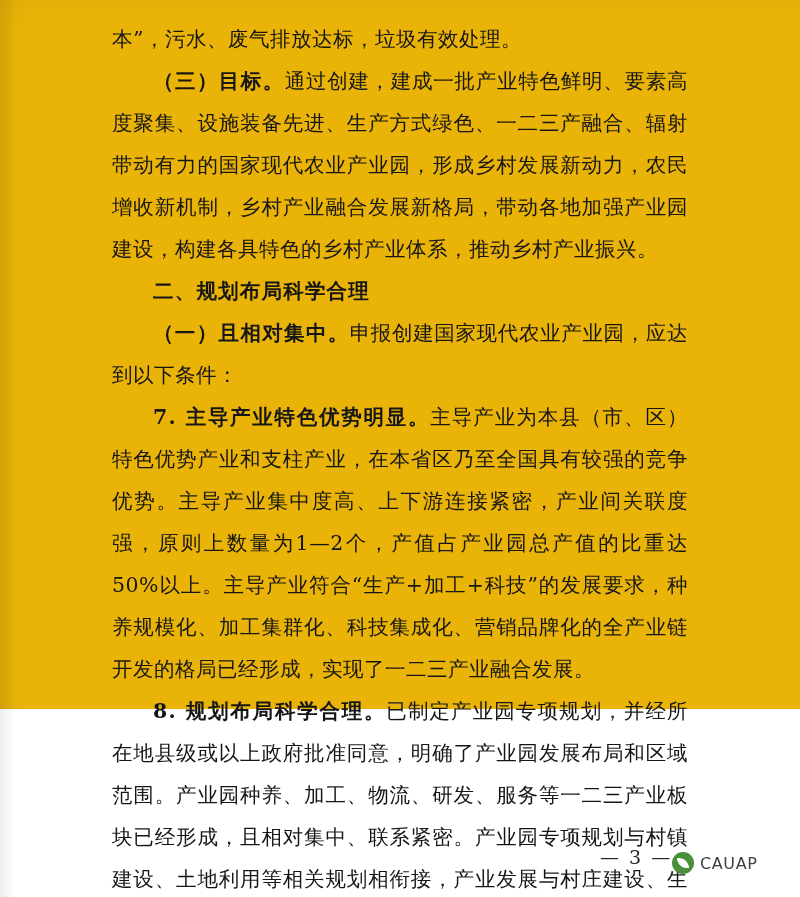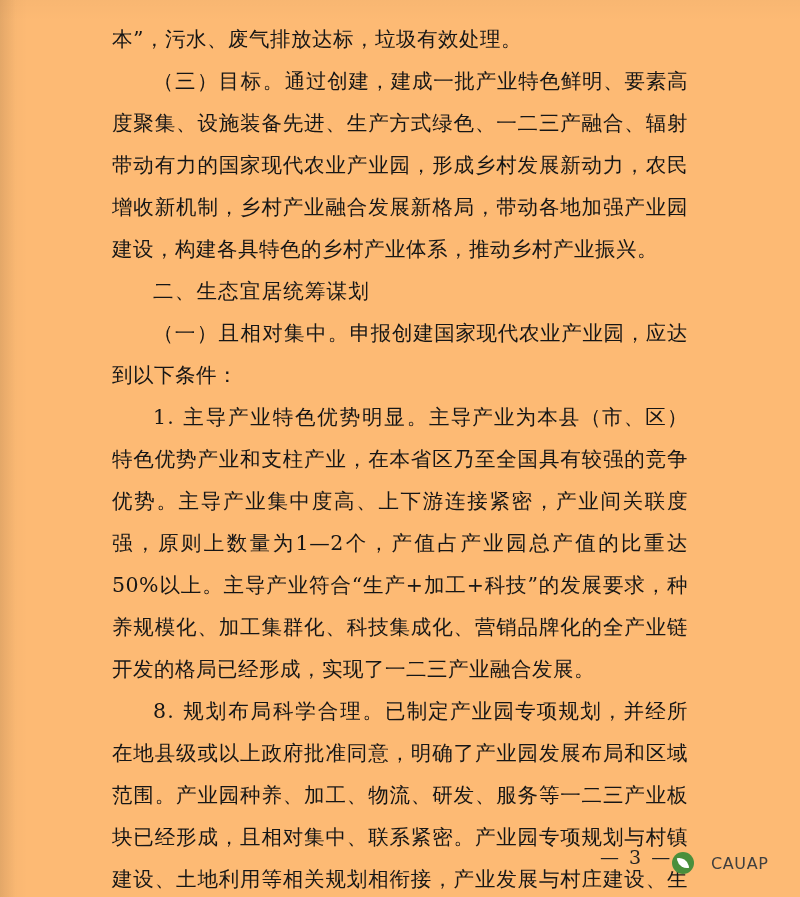--- a/index.html
+++ b/index.html
@@ -11,22 +11,22 @@
     height: 897px;
     background: #ffffff;
     font-family: "DejaVu Serif", "Liberation Serif", serif;
     color: #1a1a1a;
     position: relative;
     overflow: hidden;
   }
   .page {
     position: relative;
     width: 800px;
-    height: 897px;
-    background: #fdba74;
+    height: 709px;
+    background: #eab308;
   }
   
   .page::before {
     content: "";
     position: absolute;
     inset: 0;
     background:
       linear-gradient(90deg, rgba(0,0,0,0.035) 0px, rgba(0,0,0,0.0) 28px),
       linear-gradient(180deg, rgba(0,0,0,0.02) 0px, rgba(0,0,0,0) 22px);
     pointer-events: none;
@@ -43,21 +43,21 @@
     line-height: 42px;
     letter-spacing: 0.5px;
     text-align: justify;
     text-justify: inter-character;
     color: #161616;
   }
   p.indent {
     text-indent: 41px;
   }
   .heading {
-    font-weight: normal;
+    font-weight: bold;
     letter-spacing: 1.2px;
     margin-top: 25px;
   }
   
   .footer {
     position: absolute;
     left: 0;
     top: 846px;
     width: 800px;
     height: 40px;
@@ -70,21 +70,21 @@
     color: #222;
     letter-spacing: 2px;
     font-family: "DejaVu Serif", "Liberation Serif", serif;
   }
   .brand {
     position: absolute;
     left: 672px;
     top: 6px;
     display: flex;
     align-items: center;
-    gap: 17px;
+    gap: 6px;
   }
   .brand-logo {
     width: 22px;
     height: 22px;
     border-radius: 50%;
     background: #4a8f3c;
     position: relative;
     flex: 0 0 auto;
   }
   .brand-logo::after {
@@ -125,29 +125,29 @@
 
     <p class="para">
       <span>本”，污水、废气排放达标，垃圾有效处理。</span>
     </p>
 
     <p class="para indent">
       <span class="heading">（三）目标。</span><span>通过创建，建成一批产业特色鲜明、要素高度聚集、设施装备先进、生产方式绿色、一二三产融合、辐射带动有力的国家现代农业产业园，形成乡村发展新动力，农民增收新机制，乡村产业融合发展新格局，带动各地加强产业园建设，构建各具特色的乡村产业体系，推动乡村产业振兴。</span>
     </p>
 
     <p class="para indent">
-      <span class="heading">二、生态宜居统筹谋划</span>
+      <span class="heading">二、规划布局科学合理</span>
     </p>
 
     <p class="para indent">
       <span class="heading">（一）且相对集中。</span><span>申报创建国家现代农业产业园，应达到以下条件：</span>
     </p>
 
     <p class="para indent">
-      <span class="heading">1. 主导产业特色优势明显。</span><span>主导产业为本县（市、区）特色优势产业和支柱产业，在本省区乃至全国具有较强的竞争优势。主导产业集中度高、上下游连接紧密，产业间关联度强，原则上数量为1—2个，产值占产业园总产值的比重达50%以上。主导产业符合“生产+加工+科技”的发展要求，种养规模化、加工集群化、科技集成化、营销品牌化的全产业链开发的格局已经形成，实现了一二三产业融合发展。</span>
+      <span class="heading">7. 主导产业特色优势明显。</span><span>主导产业为本县（市、区）特色优势产业和支柱产业，在本省区乃至全国具有较强的竞争优势。主导产业集中度高、上下游连接紧密，产业间关联度强，原则上数量为1—2个，产值占产业园总产值的比重达50%以上。主导产业符合“生产+加工+科技”的发展要求，种养规模化、加工集群化、科技集成化、营销品牌化的全产业链开发的格局已经形成，实现了一二三产业融合发展。</span>
     </p>
 
     <p class="para indent">
       <span class="heading">8. 规划布局科学合理。</span><span>已制定产业园专项规划，并经所在地县级或以上政府批准同意，明确了产业园发展布局和区域范围。产业园种养、加工、物流、研发、服务等一二三产业板块已经形成，且相对集中、联系紧密。产业园专项规划与村镇建设、土地利用等相关规划相衔接，产业发展与村庄建设、生态宜居统筹谋划、同步推进，形成园村一体、产村融合的格局。</span>
     </p>
 
   </div>
 
   <div class="footer">
     <div class="page-number">— 3 —</div>

